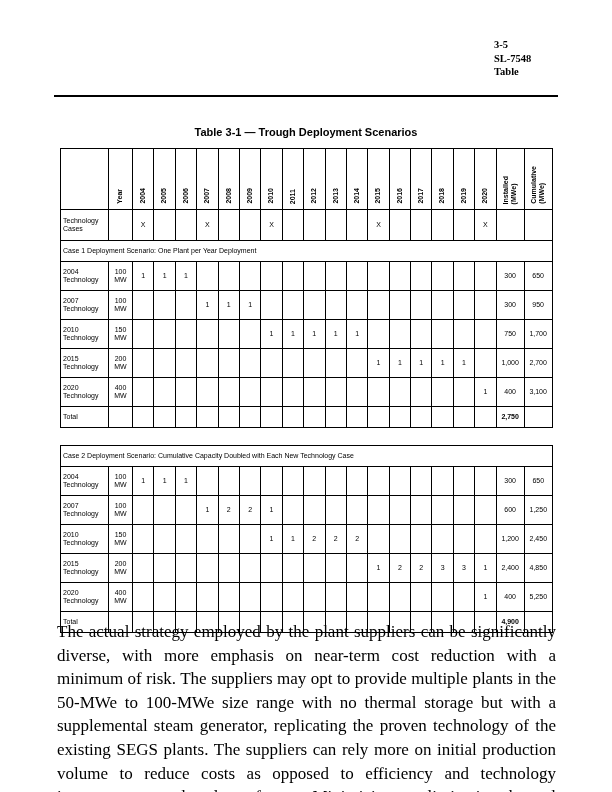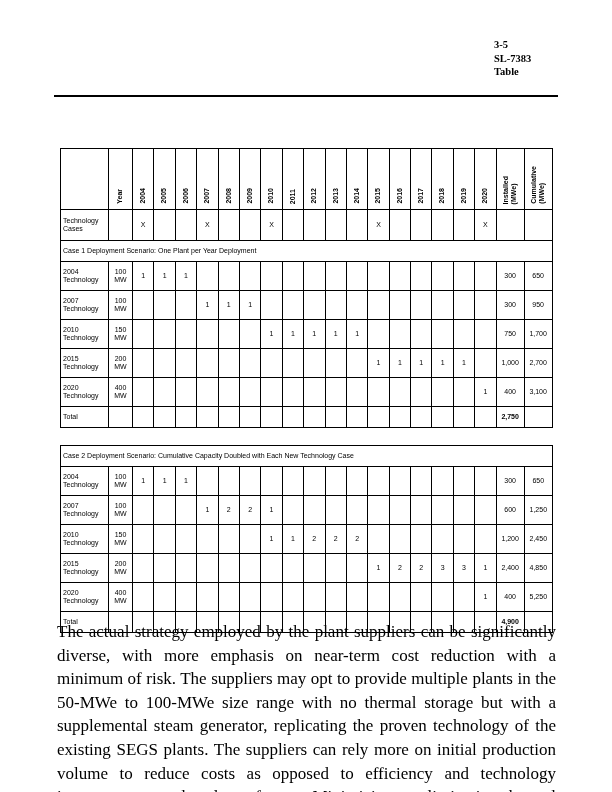--- a/index.html
+++ b/index.html
@@ -24,26 +24,27 @@
   .gap{height:17px;}
   .body-text{position:absolute;left:57px;top:620px;width:499px;font-size:17px;line-height:23.6px;text-align:justify;}
 </style>
 </head>
 <body>
 
 <div class="page">
 
   <div class="doc-header">
     <div>3-5</div>
-    <div>SL-7383</div>
+    <div>SL-7548</div>
     <div>Table</div>
   </div>
 
   <div class="rule"></div>
 
+  <div class="table-title">Table 3-1 — Trough Deployment Scenarios</div>
 
   <div class="table-wrap">
     <table class="tbl" id="tbl1">
         <colgroup>
           <col style="width: 48px;">
           <col style="width: 24px;">
           <col style="width: 21.4px;">
           <col style="width: 21.4px;">
           <col style="width: 21.4px;">
           <col style="width: 21.4px;">

